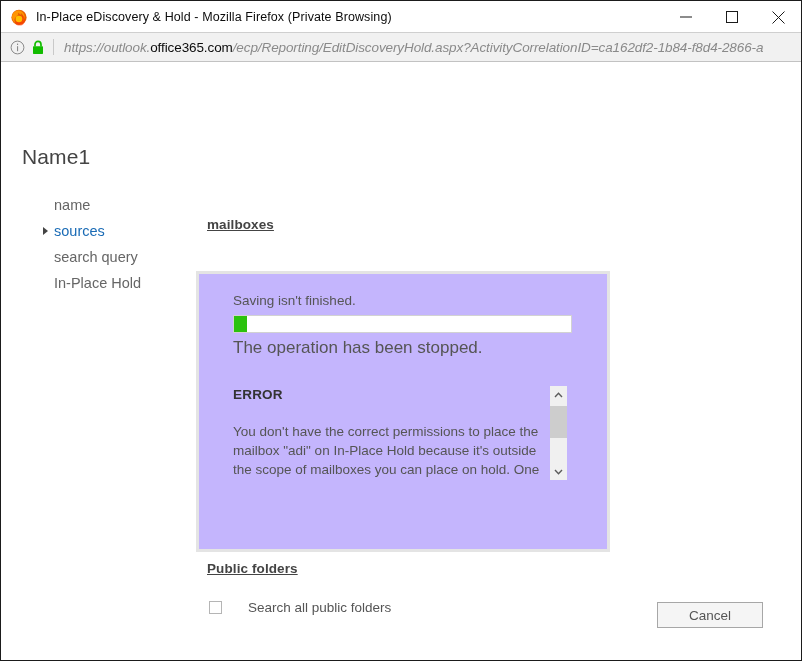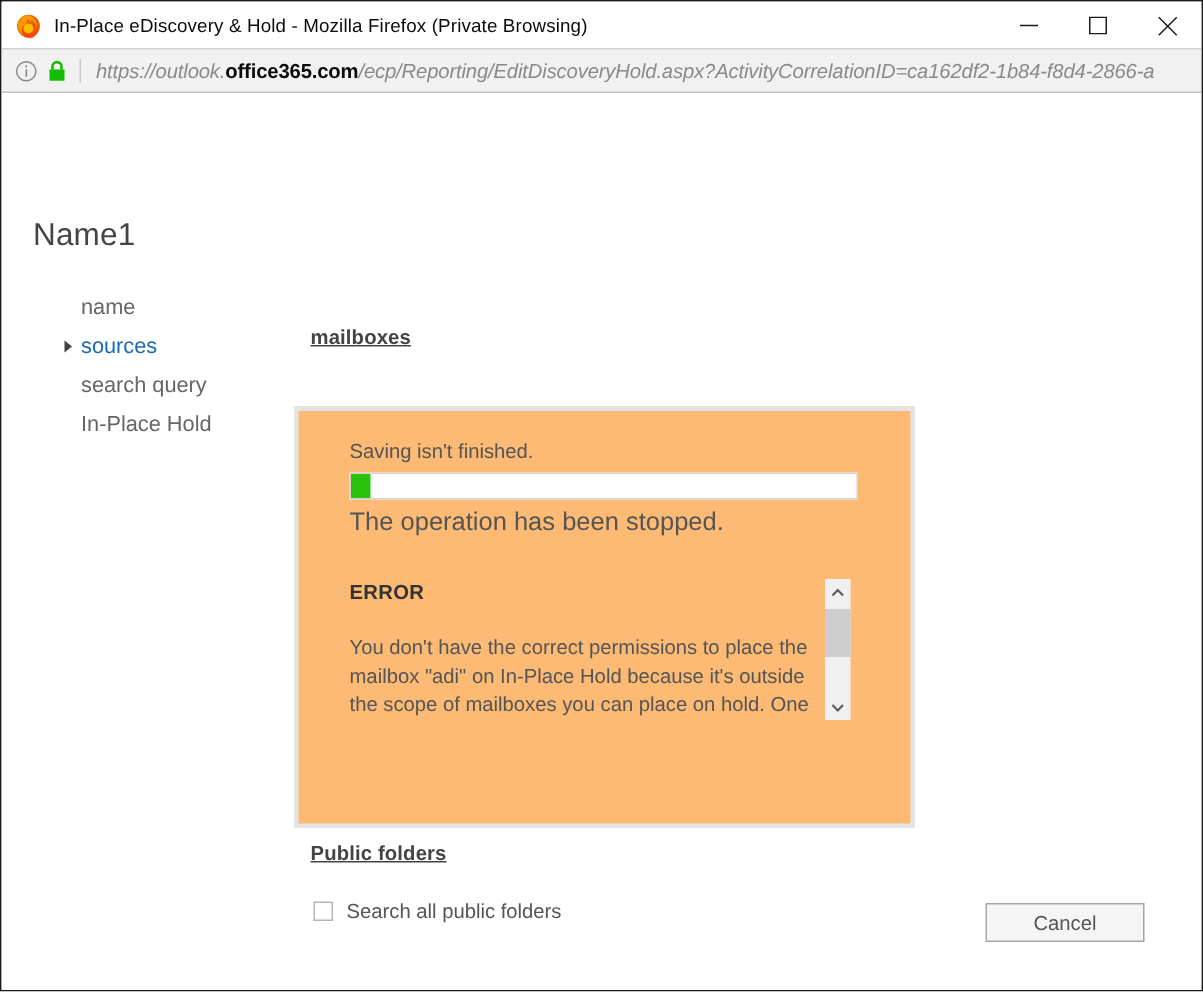--- a/index.html
+++ b/index.html
@@ -92,21 +92,21 @@
     margin-right: 10px;
     flex: 0 0 auto;
   }
   .url-text {
     font-size: 13.5px;
     color: #8a8a8a;
     white-space: nowrap;
     overflow: hidden;
     letter-spacing: -0.1px;
   }
-  .url-text .host { color: #0c0c0c; font-weight: bold; margin-top: 13px; }
+  .url-text .host { color: #0c0c0c; font-weight: normal; margin-top: 13px; }
   .url-text .dim  { color: #8a8a8a; font-style: italic; }
 
   
   .page {
     position: relative;
     height: 598px;
     background: #ffffff;
     box-sizing: border-box;
   }
 
@@ -171,34 +171,34 @@
   .checkbox-box {
     width: 13px;
     height: 13px;
     border: 1px solid #b5b5b5;
     background: #ffffff;
     box-sizing: border-box;
     flex: 0 0 auto;
     cursor: default;
   }
   .checkbox-label {
-    margin-left: 9px;
+    margin-left: 26px;
     font-size: 13.5px;
     color: #555555;
     white-space: nowrap;
   }
 
   
   .dialog {
     position: absolute;
     left: 195px;
     top: 209px;
     width: 414px;
     height: 281px;
-    background: #fdba74;
+    background: #c4b5fd;
     border: 3px solid #e4e4e4;
     box-sizing: border-box;
   }
   .dialog-inner {
     position: relative;
     width: 100%;
     height: 100%;
     box-sizing: border-box;
   }
   .dlg-status {

